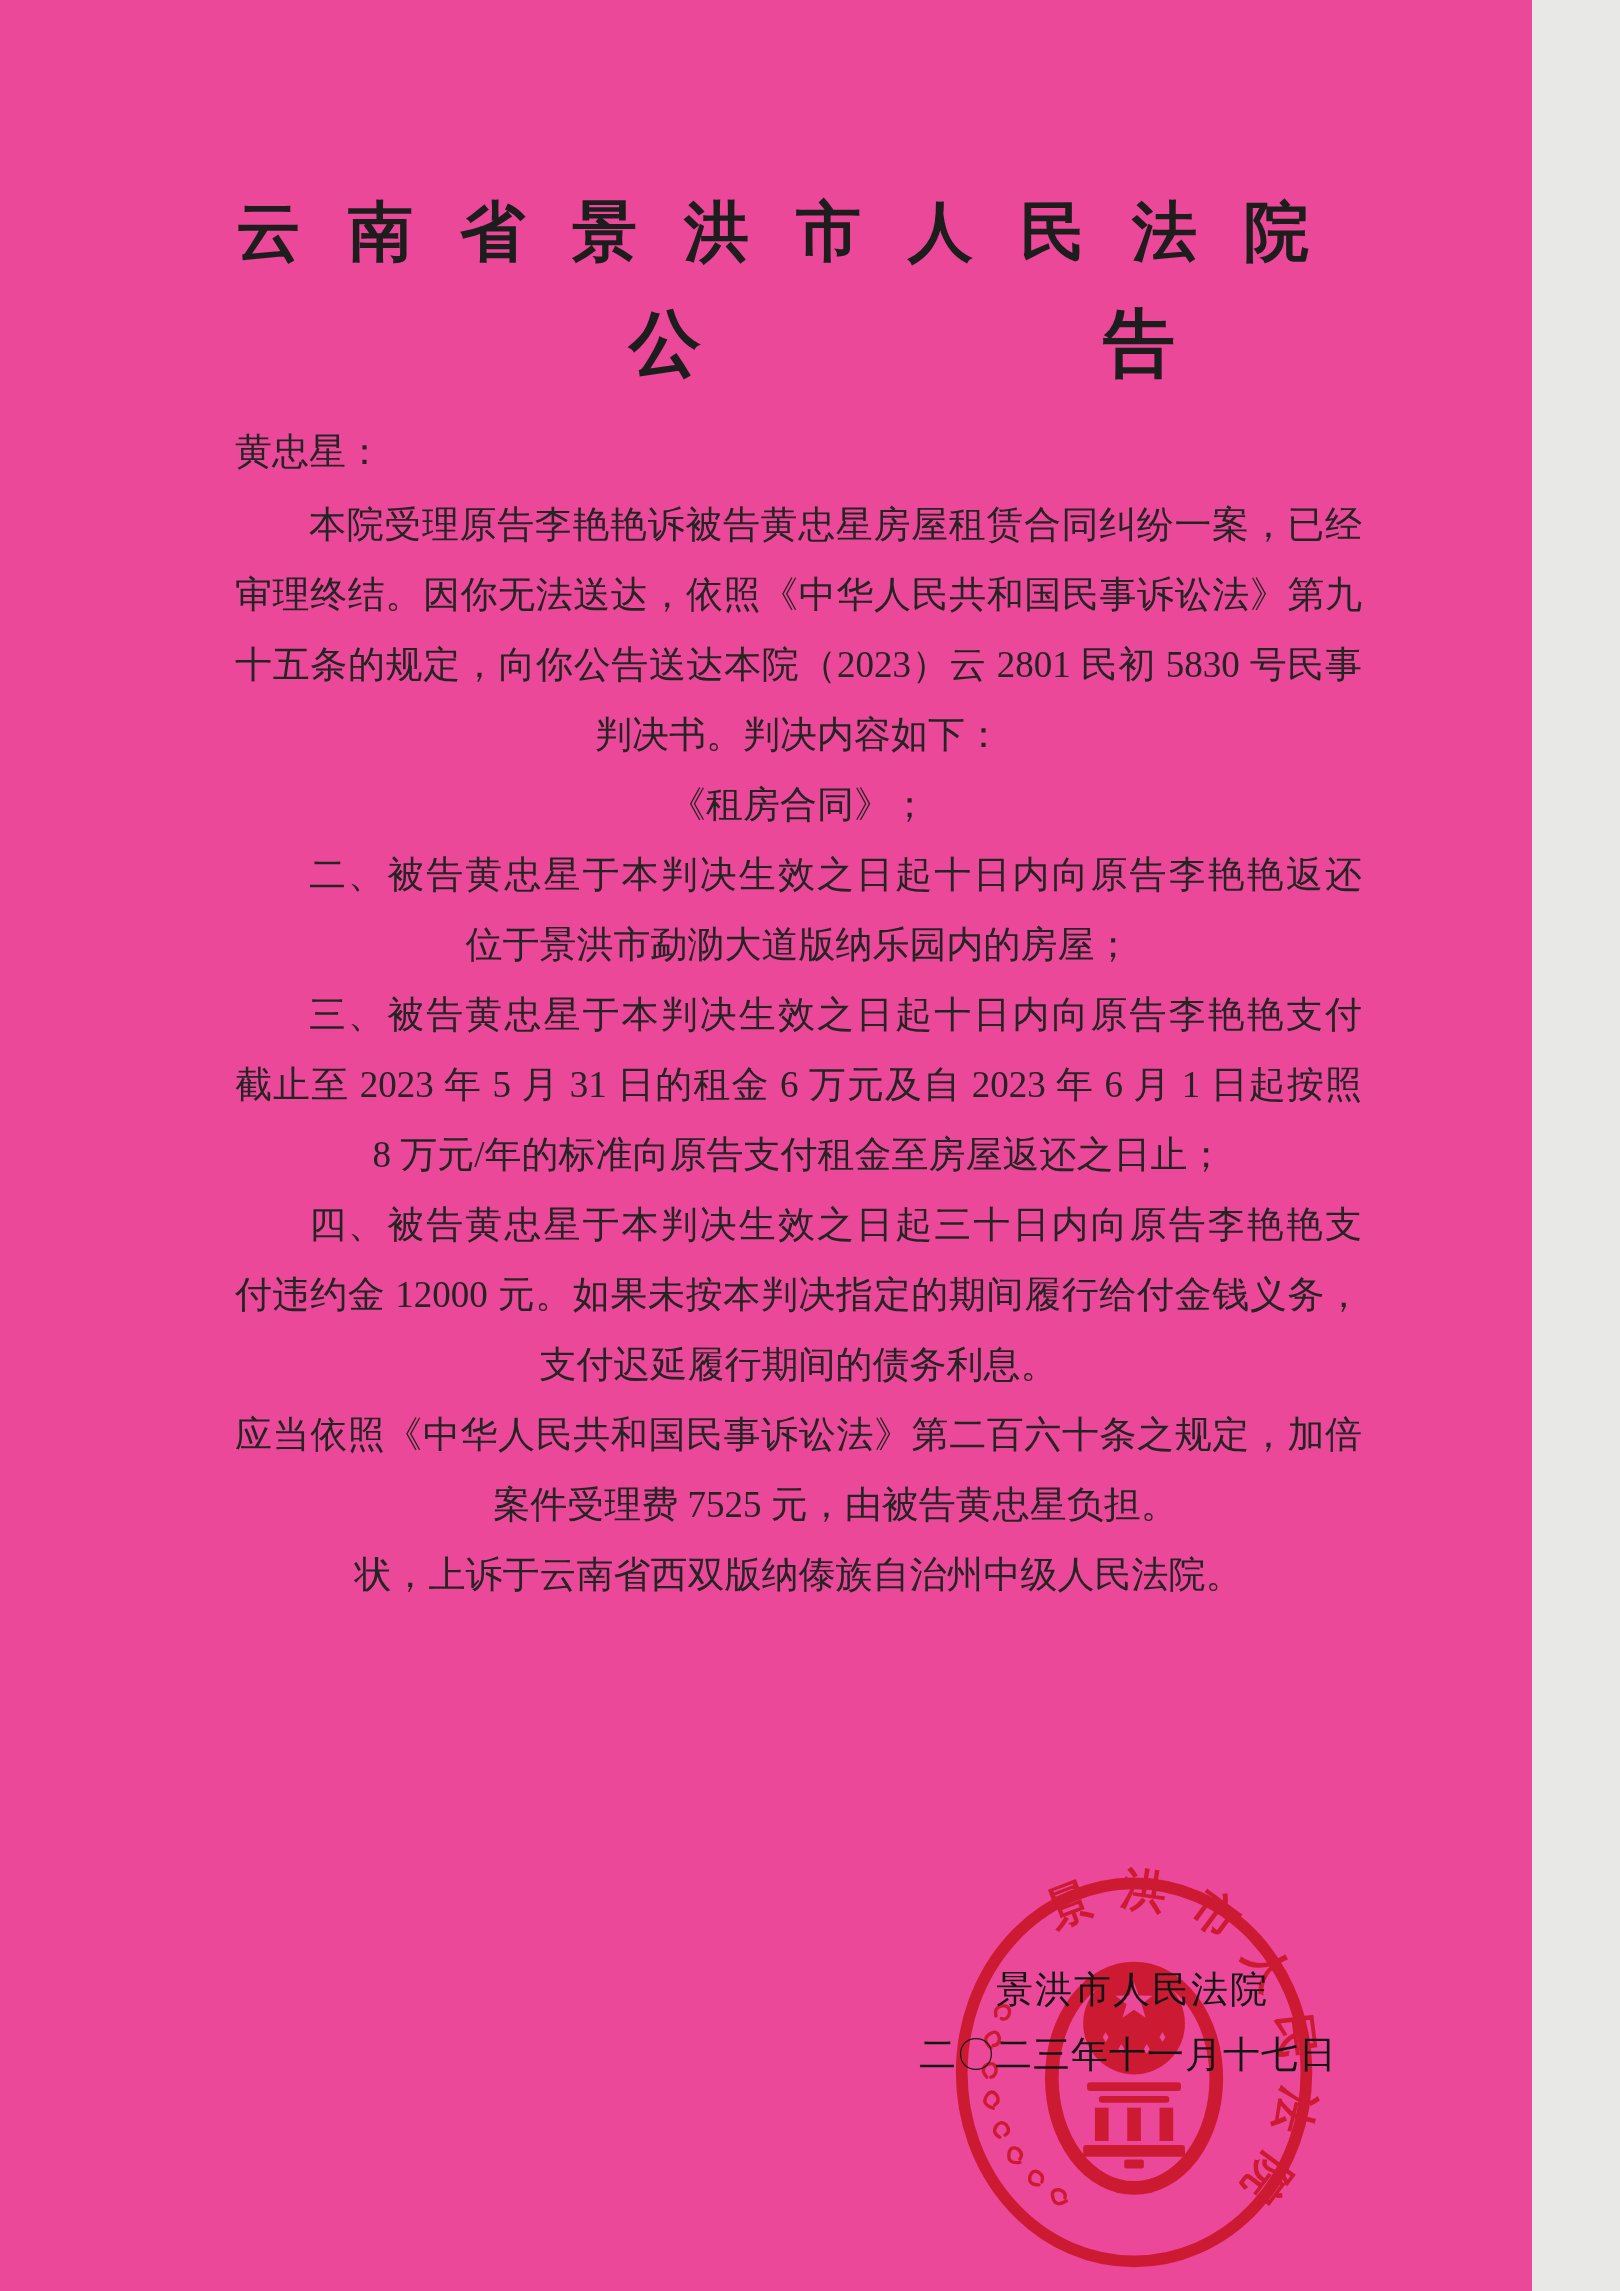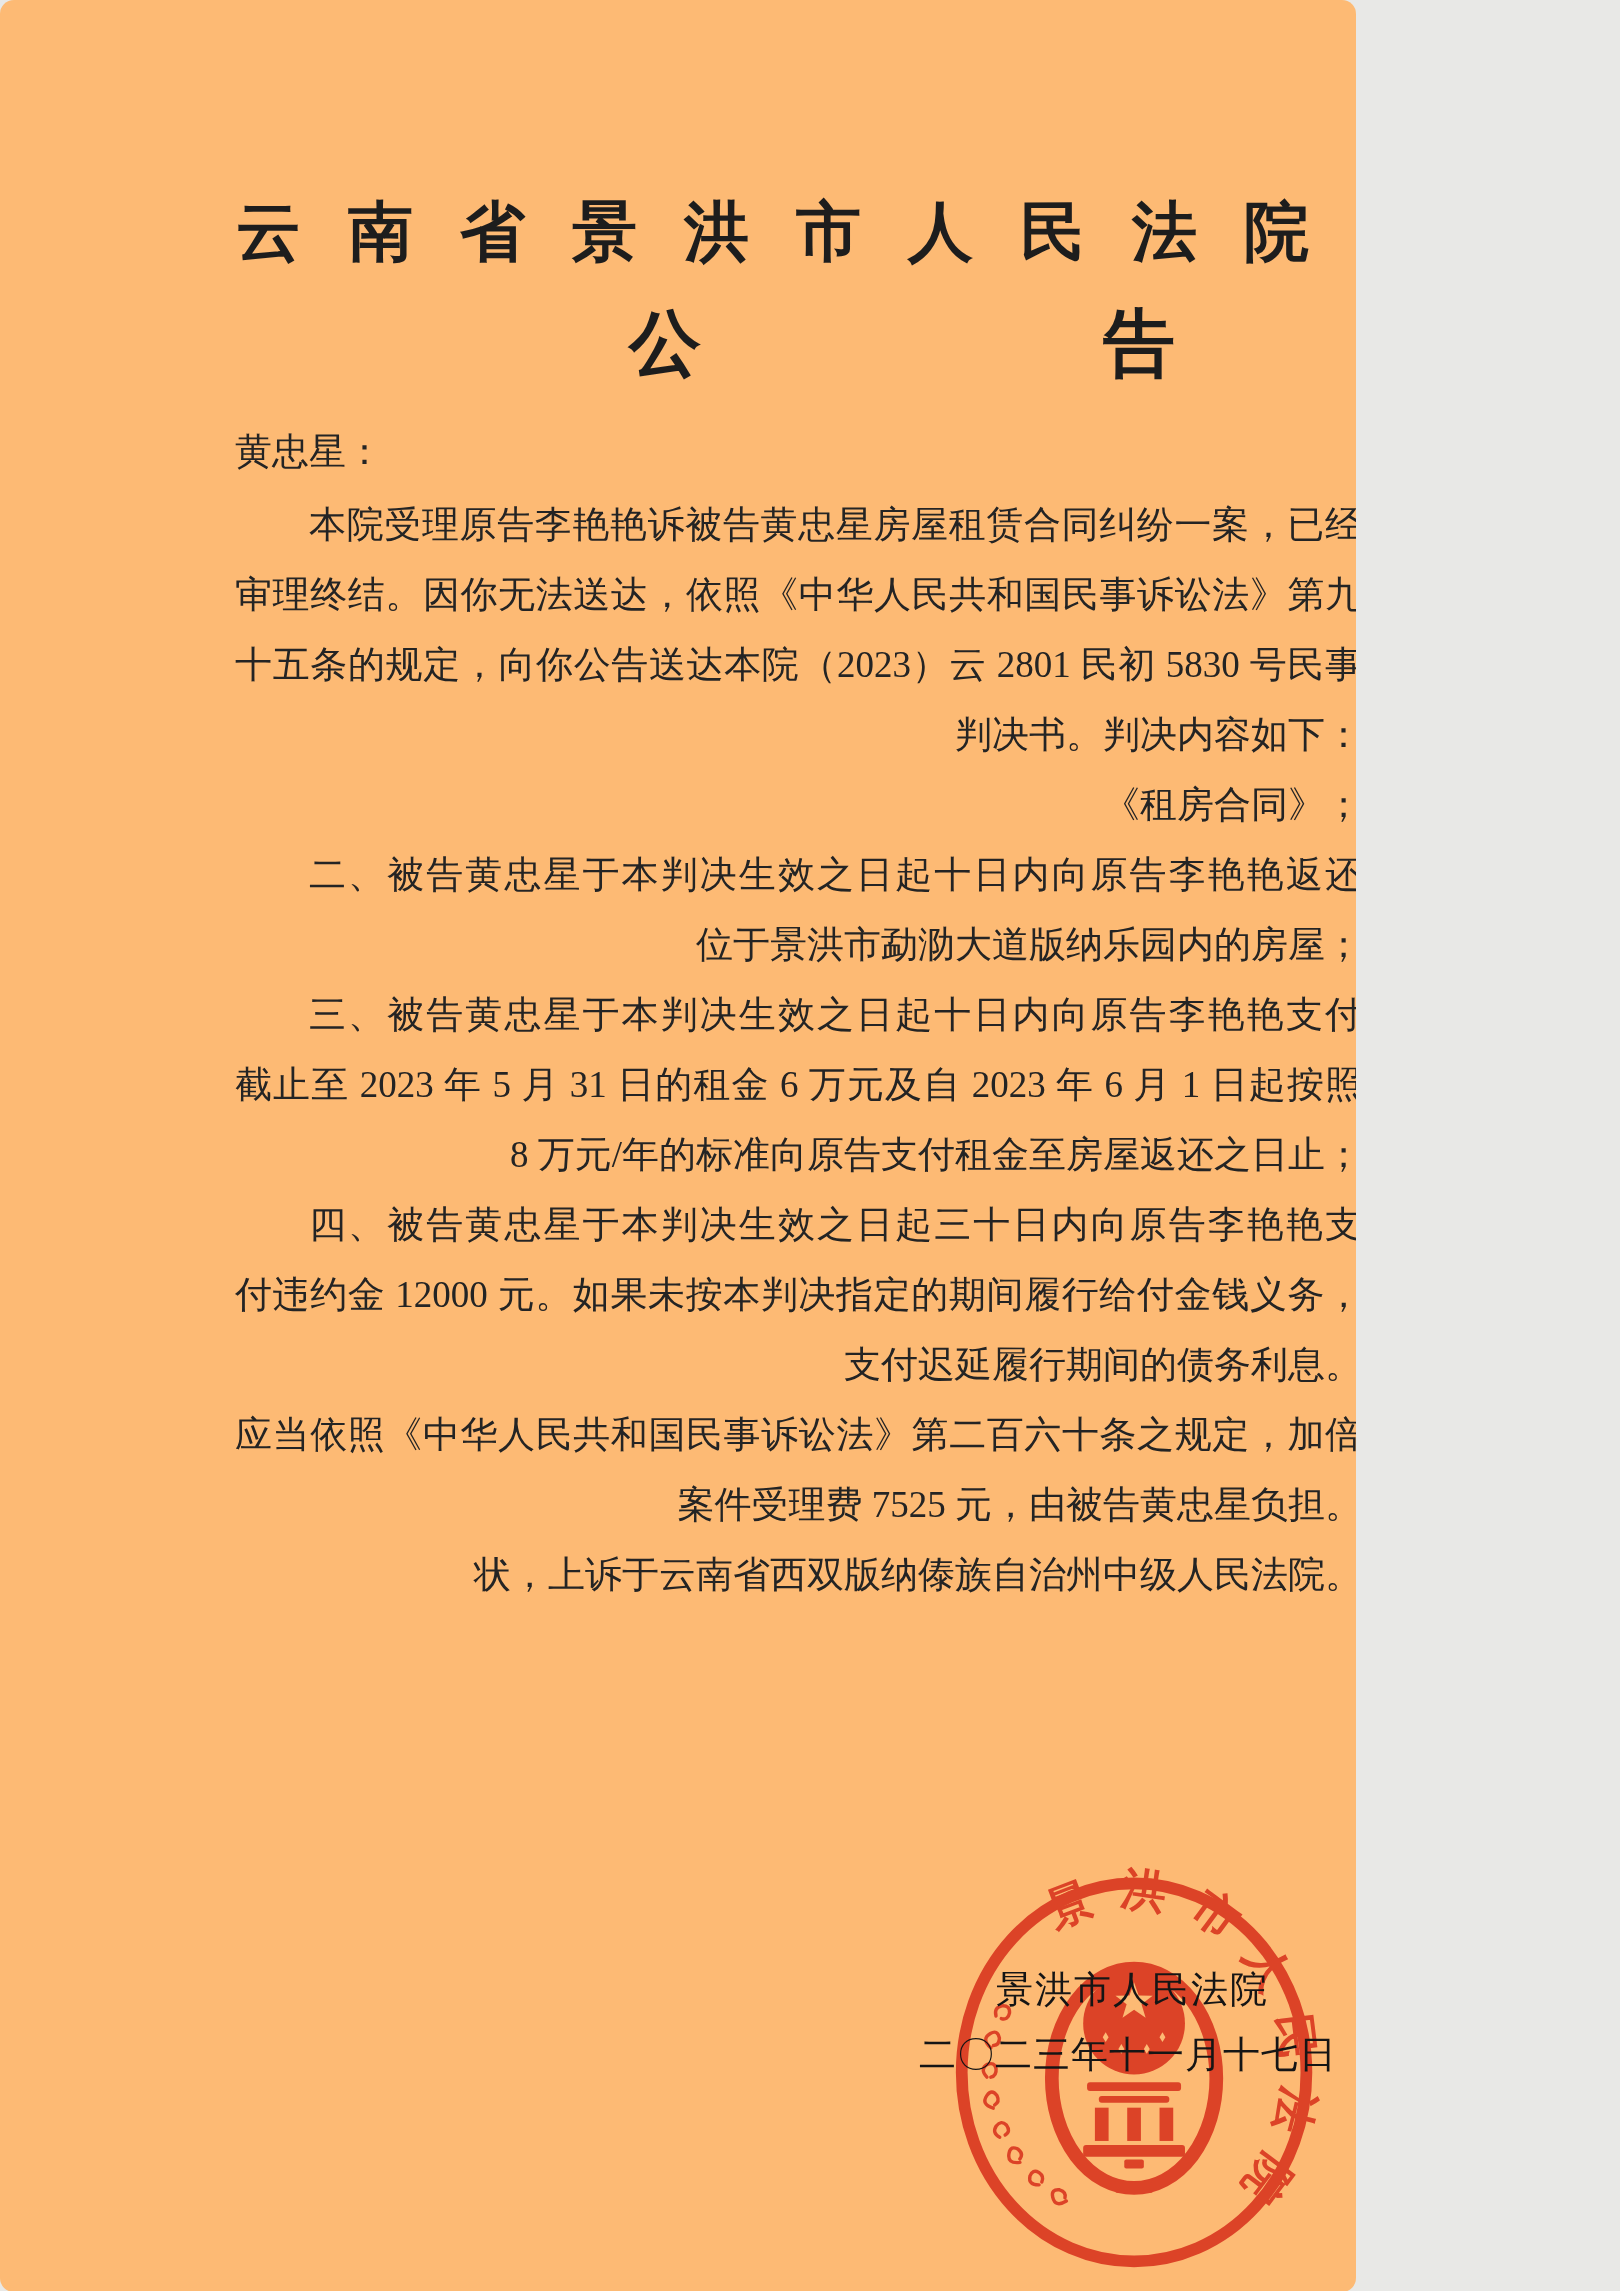--- a/index.html
+++ b/index.html
@@ -1,23 +1,22 @@
 <!DOCTYPE html>
 <html><head>
 <meta charset="utf-8">
 <style>
   html,body{margin:0;padding:0;background:#e8e8e6;}
   .page{
     position:relative;
-    width:1356px;height:2292px;
-    background:#fdba74;
+    width:1532px;height:2292px;
+    background:#ec4899;
     overflow:hidden;
     font-family:"Liberation Serif","DejaVu Serif",serif;
     color:#222;
-    border-radius:14px;
   }
   
   .court-title{
     position:absolute;left:236px;top:194px;margin:0;
     font-family:"Liberation Sans","DejaVu Sans",sans-serif;
     font-weight:700;font-size:65px;line-height:76px;
     letter-spacing:47px;color:#1d1d1d;white-space:nowrap;
   }
   .doc-type{
     position:absolute;left:629px;top:294px;
@@ -29,21 +28,21 @@
   .addressee{
     position:absolute;left:235px;top:427px;
     font-size:37px;line-height:49px;color:#242424;
   }
   .body-block{
     position:absolute;left:235px;top:490px;width:1127px;
   }
   .bl{
     font-size:37px;line-height:70px;height:70px;
     color:#242424;
-    text-align:right;
+    text-align:center;
     overflow:visible;white-space:nowrap;
   }
   .bl.just{
     white-space:normal;
     text-align:justify;
     text-align-last:justify;
     text-justify:inter-ideograph;
   }
   .bl.ind{ text-indent:2em; }
   .handler-block{

